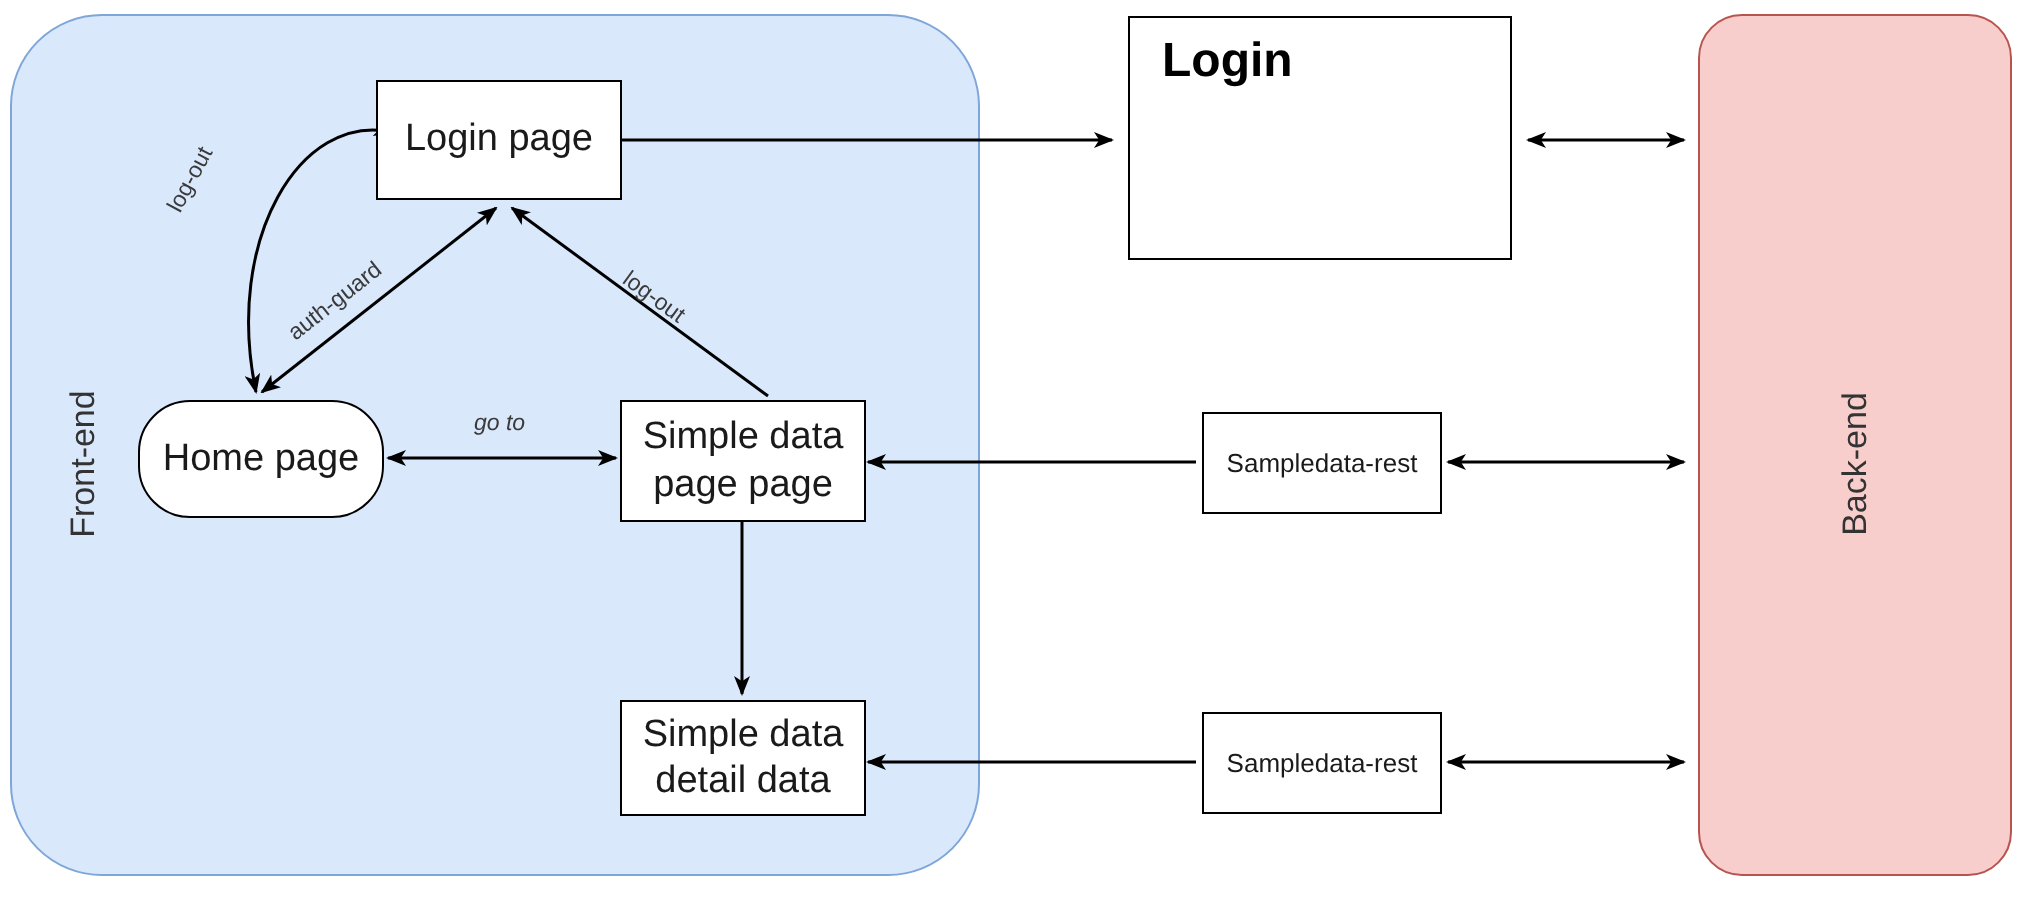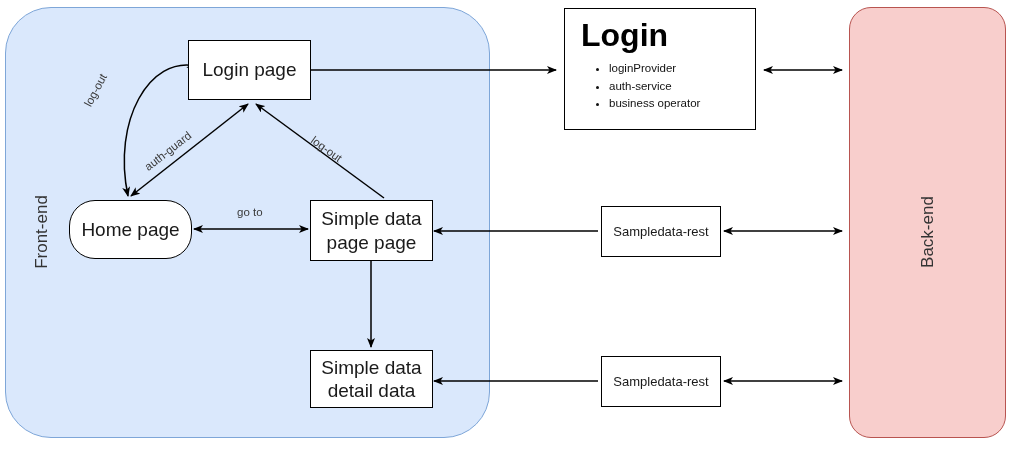--- a/index.html
+++ b/index.html
@@ -66,21 +66,21 @@
   .node span { display: block; }
   .card {
     position: absolute;
     box-sizing: border-box;
     background: #ffffff;
     border: 1.6px solid #000000;
     z-index: 3;
     padding: 8px 10px 8px 14px;
   }
   .card-title {
-    font-size: 32px;
+    font-size: 24px;
     font-weight: bold;
     color: #000000;
     line-height: 1.15;
     margin: 0 0 6px 2px;
   }
   .card-list {
     margin: 0;
     padding-left: 30px;
     font-size: 11.5px;
     color: #111111;
@@ -149,21 +149,21 @@
 
     <path d="M724,381 L842,381" stroke="#000000" stroke-width="1.5" fill="none" marker-start="url(#arrow-start)" marker-end="url(#arrow-end)"></path>
   </svg>
 
   <div class="edge-label" style="left: 78px; top: 84px; transform: rotate(-62deg);">log-out</div>
 
   <div class="edge-label" style="left: 140px; top: 145px; transform: rotate(-38deg);">auth-guard</div>
 
   <div class="edge-label" style="left: 309px; top: 143px; transform: rotate(36deg);">log-out</div>
 
-  <div class="edge-label" style="left: 237px; top: 206px;">go to</div>
+  <div class="edge-label" style="left: 237px; top: 206px; font-style: italic;">go to</div>
 
   <div class="node" style="left:188px; top:40px; width:123px; height:60px;">
     <span>Login page</span>
   </div>
 
   <div class="node" style="left:69px; top:200px; width:123px; height:59px;border-radius:26px;">
     <span>Home page</span>
   </div>
 
   <div class="node" style="left:310px; top:200px; width:123px; height:61px; flex-direction: column;">
@@ -179,20 +179,15 @@
   <div class="node" style="left:601px; top:206px; width:120px; height:51px; font-size:13px;">
     <span>Sampledata-rest</span>
   </div>
 
   <div class="node" style="left:601px; top:356px; width:120px; height:51px; font-size:13px;">
     <span>Sampledata-rest</span>
   </div>
 
   <div class="card" style="left:564px; top:8px; width:192px; height:122px;">
     <div class="card-title">Login</div>
-    <ul class="card-list">
-      <li>loginProvider</li>
-      <li>auth-service</li>
-      <li>business operator</li>
-    </ul>
   </div>
 
 </div>
 
 </body></html>

